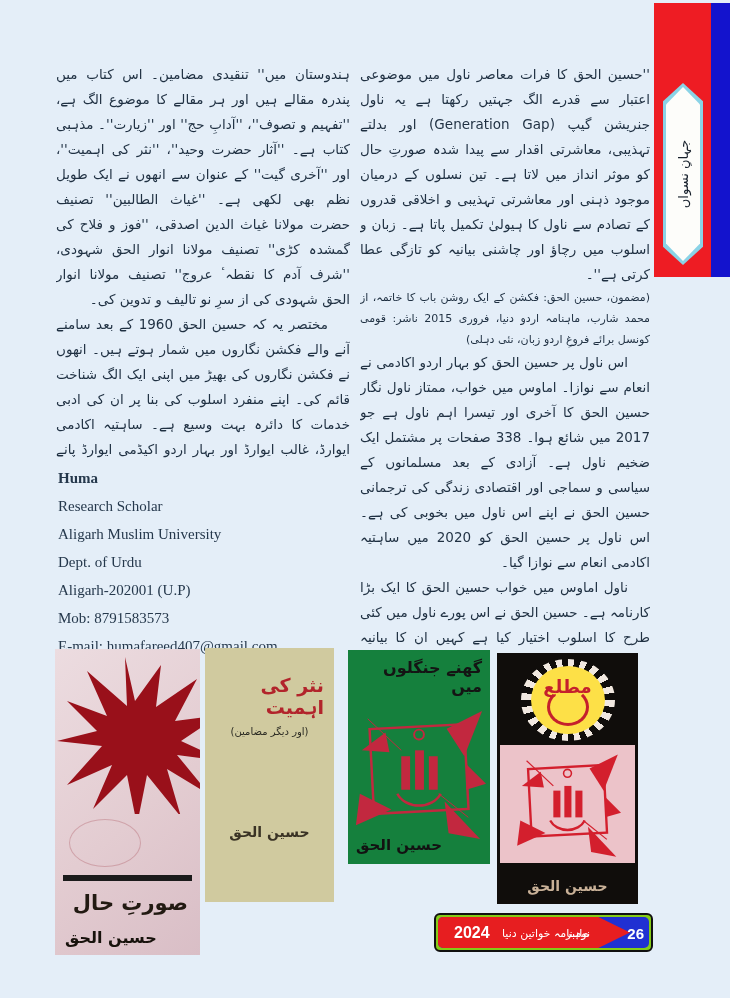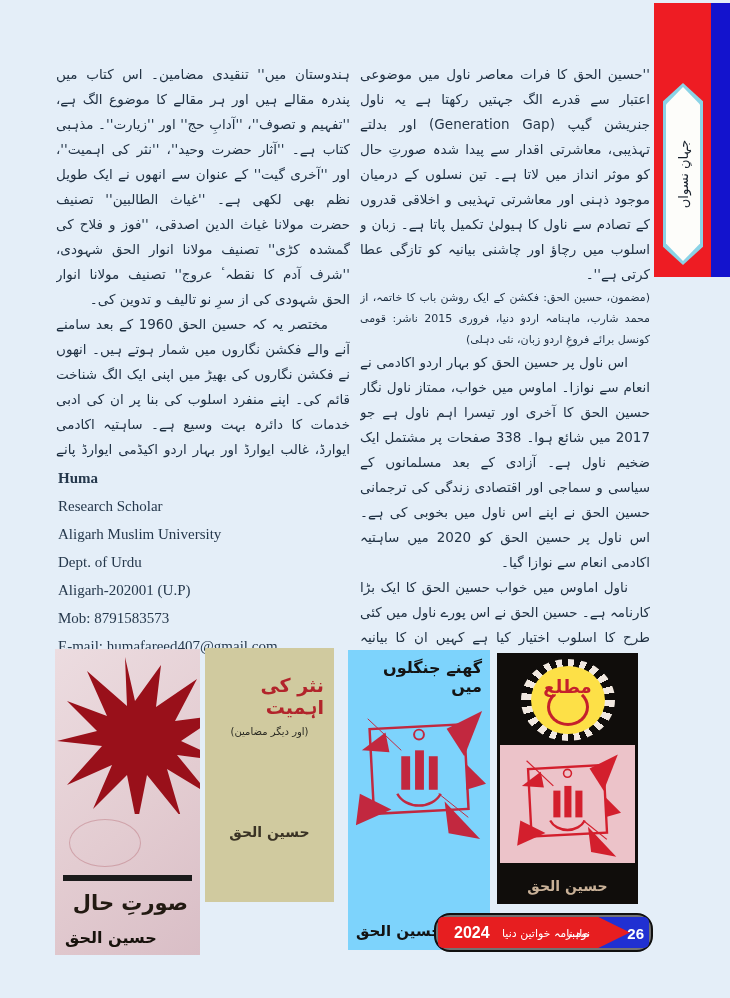--- a/index.html
+++ b/index.html
@@ -44,21 +44,21 @@
                  border:1px solid rgba(150,40,50,.25);}
 
   .cover2{left:205px;top:648px;width:129px;height:254px;background:#d0ca9f;}
   .cover2 .title{position:absolute;top:26px;left:0;right:10px;text-align:right;direction:rtl;
                  font-size:19px;font-weight:bold;color:#b2242b;}
   .cover2 .subtitle{position:absolute;top:78px;left:0;right:0;text-align:center;direction:rtl;
                     font-size:10px;color:#2a2a22;}
   .cover2 .author{position:absolute;bottom:62px;left:0;right:0;text-align:center;direction:rtl;
                   font-size:14px;font-weight:bold;color:#3a3325;}
 
-  .cover3{left:348px;top:650px;width:142px;height:300px;background:#7dd3fc;}
+  .cover3{left:348px;top:650px;width:142px;height:214px;background:#15803d;}
   .cover3 .title{position:absolute;top:8px;right:8px;direction:rtl;font-size:16px;
                  font-weight:bold;color:#141414;}
   .cover3 .art{position:absolute;left:2px;top:38px;}
   .cover3 .author{position:absolute;left:8px;bottom:10px;direction:rtl;font-size:15px;
                   font-weight:bold;color:#121212;}
 
   .cover4{left:497px;top:653px;width:141px;height:251px;background:#100d0b;}
   .seal{position:relative;width:94px;height:82px;margin:6px auto 0 auto;}
   .seal-rays{position:absolute;inset:0;border-radius:50%;
              background:repeating-conic-gradient(#f1e8e0 0deg 9deg,transparent 9deg 18deg);}
@@ -67,21 +67,21 @@
   .seal-arc{position:absolute;left:16px;right:16px;top:22px;bottom:8px;border:3px solid #c5202c;
             border-top-color:transparent;border-radius:50%;}
   .seal-text{position:absolute;left:0;right:0;top:10px;text-align:center;direction:rtl;
              font-size:18px;font-weight:bold;color:#c5202c;}
   .panel{position:absolute;left:3px;right:3px;top:92px;height:118px;background:#ecc3c9;}
   .cover4 .author{position:absolute;left:0;right:0;bottom:10px;text-align:center;direction:rtl;
                   font-size:14px;font-weight:bold;color:#c9b198;}
 
   
   .footer-badge{position:absolute;left:434px;top:913px;width:219px;height:39px;box-sizing:border-box;
-                border:2px solid #101010;border-radius:16px;background:#737373;padding:2px;}
+                border:2px solid #101010;border-radius:6px;background:#84cc16;padding:2px;}
   .footer-inner{position:relative;width:100%;height:100%;border-radius:5px;overflow:hidden;
                 background:#2030d2;}
   .footer-red{position:absolute;inset:0;background:#e71e20;
               clip-path:polygon(0 0,76% 0,91% 50%,76% 100%,0 100%);}
   .footer-inner span{position:absolute;top:50%;transform:translateY(-50%);color:#fff;}
   .f-year{left:16px;font-family:"Liberation Sans",sans-serif;font-weight:bold;font-size:16px;}
   .f-mag{left:64px;direction:rtl;font-size:11px;}
   .f-month{left:128px;direction:rtl;font-size:11px;}
   .f-page{right:5px;font-family:"Liberation Sans",sans-serif;font-weight:bold;font-size:15px;}
 </style>

